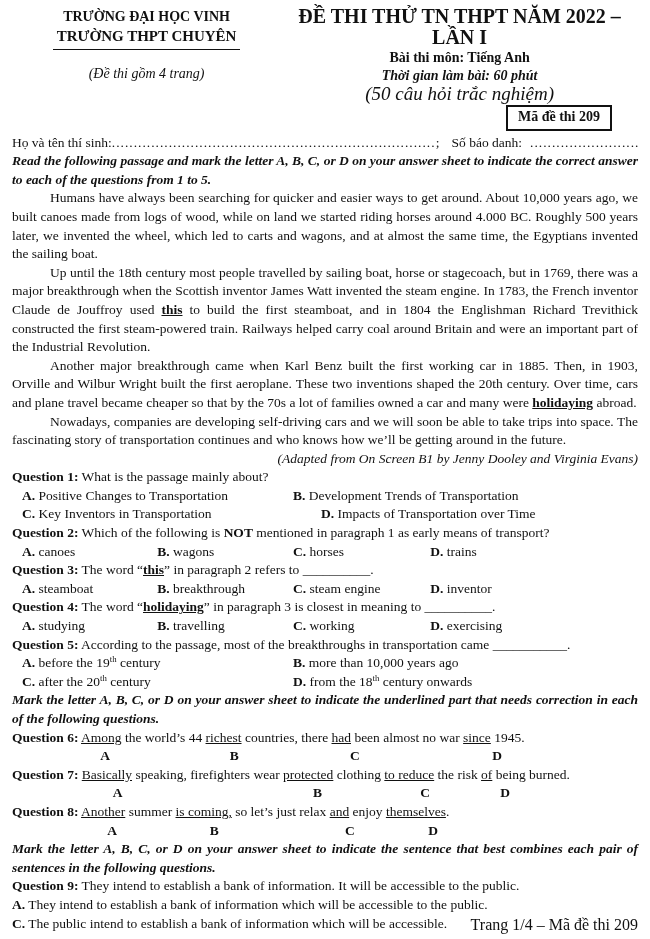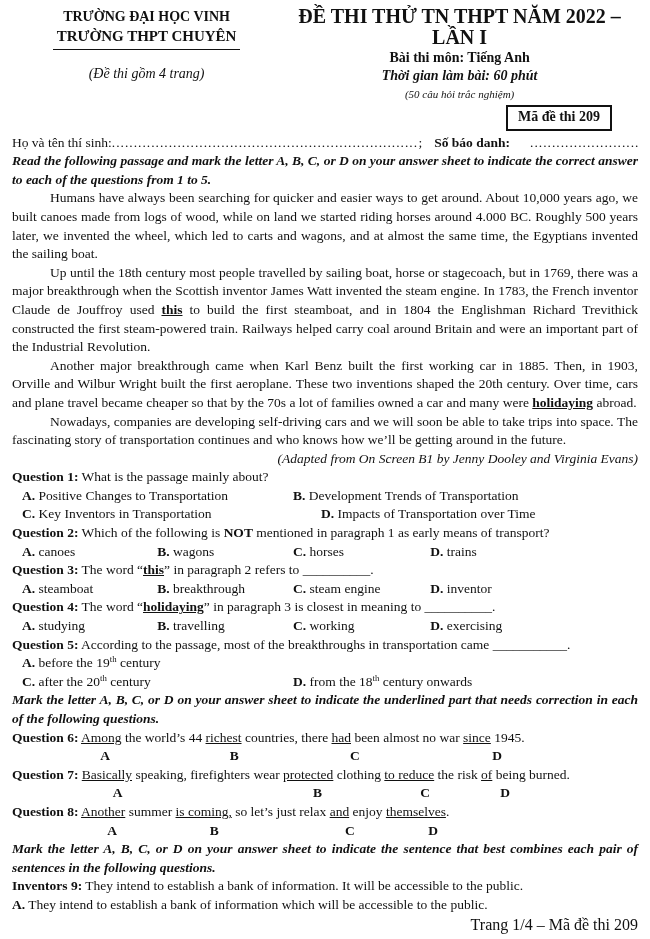--- a/index.html
+++ b/index.html
@@ -22,29 +22,29 @@
   
   .header{display:flex;width:100%;}
   .h-left{width:43%;text-align:center;}
   .h-right{width:57%;text-align:center;}
   .h-left .l1{font-weight:bold;font-size:14px;line-height:21px;}
   .h-left .l2{font-weight:bold;font-size:15px;line-height:19px;display:inline-block;border-bottom:1.5px solid #111;padding:0 4px 3px 4px;}
   .h-left .l3{font-style:italic;font-size:14px;margin-top:15px;}
   .h-right .r1{font-weight:bold;font-size:20px;line-height:21px;}
   .h-right .r2{font-weight:bold;font-size:14px;line-height:19px;}
   .h-right .r3{font-weight:bold;font-style:italic;font-size:14px;line-height:18px;}
-  .h-right .r4{font-style:italic;font-size:11px;line-height:18px;}
+  .h-right .r4{font-style:italic;font-size:19px;line-height:18px;}
   .code-row{text-align:right;padding-right:26px;margin-top:2px;}
   .code-box{display:inline-block;border:2px solid #111;padding:1px 10px 2px 10px;font-weight:bold;font-size:14px;}
   
   .cand{display:flex;align-items:flex-start;white-space:nowrap;margin-top:3px;}
   .cand .lbl{flex:0 0 auto;}
   .cand .dots-name{flex:1 1 auto;overflow:hidden;letter-spacing:1px;}
   .cand .semi{flex:0 0 auto;margin-right:12px;}
-  .cand .lbl2{flex:0 0 auto;margin-right:20px;font-weight:bold;}
+  .cand .lbl2{flex:0 0 auto;margin-right:8px;}
   .cand .dots-id{flex:0 0 auto;width:108px;overflow:hidden;letter-spacing:1px;}
   
   .blk-inst{font-weight:bold;font-style:italic;text-align:justify;}
   .blk-para{text-align:justify;text-indent:38px;}
   .blk-attr{text-align:right;font-style:italic;}
   .blk-q{white-space:nowrap;overflow:hidden;}
   .blk-row{position:relative;height:18.6px;}
   .blk-row .cell{position:absolute;top:0;white-space:nowrap;}
   
   .footer{position:absolute;right:12px;bottom:4px;font-size:16px;}
@@ -112,20 +112,21 @@
       <div class="blk-q"><span class="b">Question 4:</span><span> The word “</span><span class="b u">holidaying</span><span>” in paragraph 3 is closest in meaning to __________.</span></div>
       <div class="blk-row">
         <span class="cell" style="left: 1.6%;"><span class="b">A.</span><span> studying</span></span>
         <span class="cell" style="left: 23.2%;"><span class="b">B.</span><span> travelling</span></span>
         <span class="cell" style="left: 44.9%;"><span class="b">C.</span><span> working</span></span>
         <span class="cell" style="left: 66.8%;"><span class="b">D.</span><span> exercising</span></span>
       </div>
       <div class="blk-q"><span class="b">Question 5:</span><span> According to the passage, most of the breakthroughs in transportation came ___________.</span></div>
       <div class="blk-row">
         <span class="cell" style="left: 1.6%;"><span class="b">A.</span><span> before the 19</span><sup>th</sup><span> century</span></span>
+        <span class="cell" style="left: 44.9%;"><span class="b">B.</span><span> more than 10,000 years ago</span></span>
       </div>
       <div class="blk-row">
         <span class="cell" style="left: 1.6%;"><span class="b">C.</span><span> after the 20</span><sup>th</sup><span> century</span></span>
         <span class="cell" style="left: 44.9%;"><span class="b">D.</span><span> from the 18</span><sup>th</sup><span> century onwards</span></span>
       </div>
       <div class="blk-inst"><span class="b i">Mark the letter A, B, C, or D on your answer sheet to indicate the underlined part that needs correction in each of the following  questions.</span></div>
       <div class="blk-q"><span class="b">Question 6:</span><span> </span><span class="u">Among</span><span> the world’s 44 </span><span class="u">richest</span><span> countries, there </span><span class="u">had</span><span> been almost no war </span><span class="u">since</span><span> 1945.</span></div>
       <div class="blk-row">
         <span class="cell" style="left: 14.1%;"><span class="b">A</span></span>
         <span class="cell" style="left: 34.8%;"><span class="b">B</span></span>
@@ -140,18 +141,19 @@
         <span class="cell" style="left: 78%;"><span class="b">D</span></span>
       </div>
       <div class="blk-q"><span class="b">Question 8:</span><span> </span><span class="u">Another</span><span> summer </span><span class="u">is coming,</span><span> so let’s just relax </span><span class="u">and</span><span> enjoy </span><span class="u">themselves</span><span>.</span></div>
       <div class="blk-row">
         <span class="cell" style="left: 15.2%;"><span class="b">A</span></span>
         <span class="cell" style="left: 31.6%;"><span class="b">B</span></span>
         <span class="cell" style="left: 53.2%;"><span class="b">C</span></span>
         <span class="cell" style="left: 66.5%;"><span class="b">D</span></span>
       </div>
       <div class="blk-inst"><span class="b i">Mark the letter A, B, C, or D on your answer sheet to indicate the sentence that best combines each pair of sentences in the following questions.</span></div>
-      <div class="blk-q"><span class="b">Inventors 9:</span><span> They intend to establish a bank of information. It will be accessible to the public.</span></div>
+      <div class="blk-q"><span class="b">Question 9:</span><span> They intend to establish a bank of information. It will be accessible to the public.</span></div>
       <div class="blk-q"><span class="b">A.</span><span> They intend to establish a bank of information which will be accessible to the public.</span></div>
+      <div class="blk-q"><span class="b">C.</span><span> The public intend to establish a bank of information which will be accessible.</span></div>
     </div>
 
   <div class="footer">Trang 1/4 – Mã đề thi 209</div>
 </div>
 
 </body></html>

